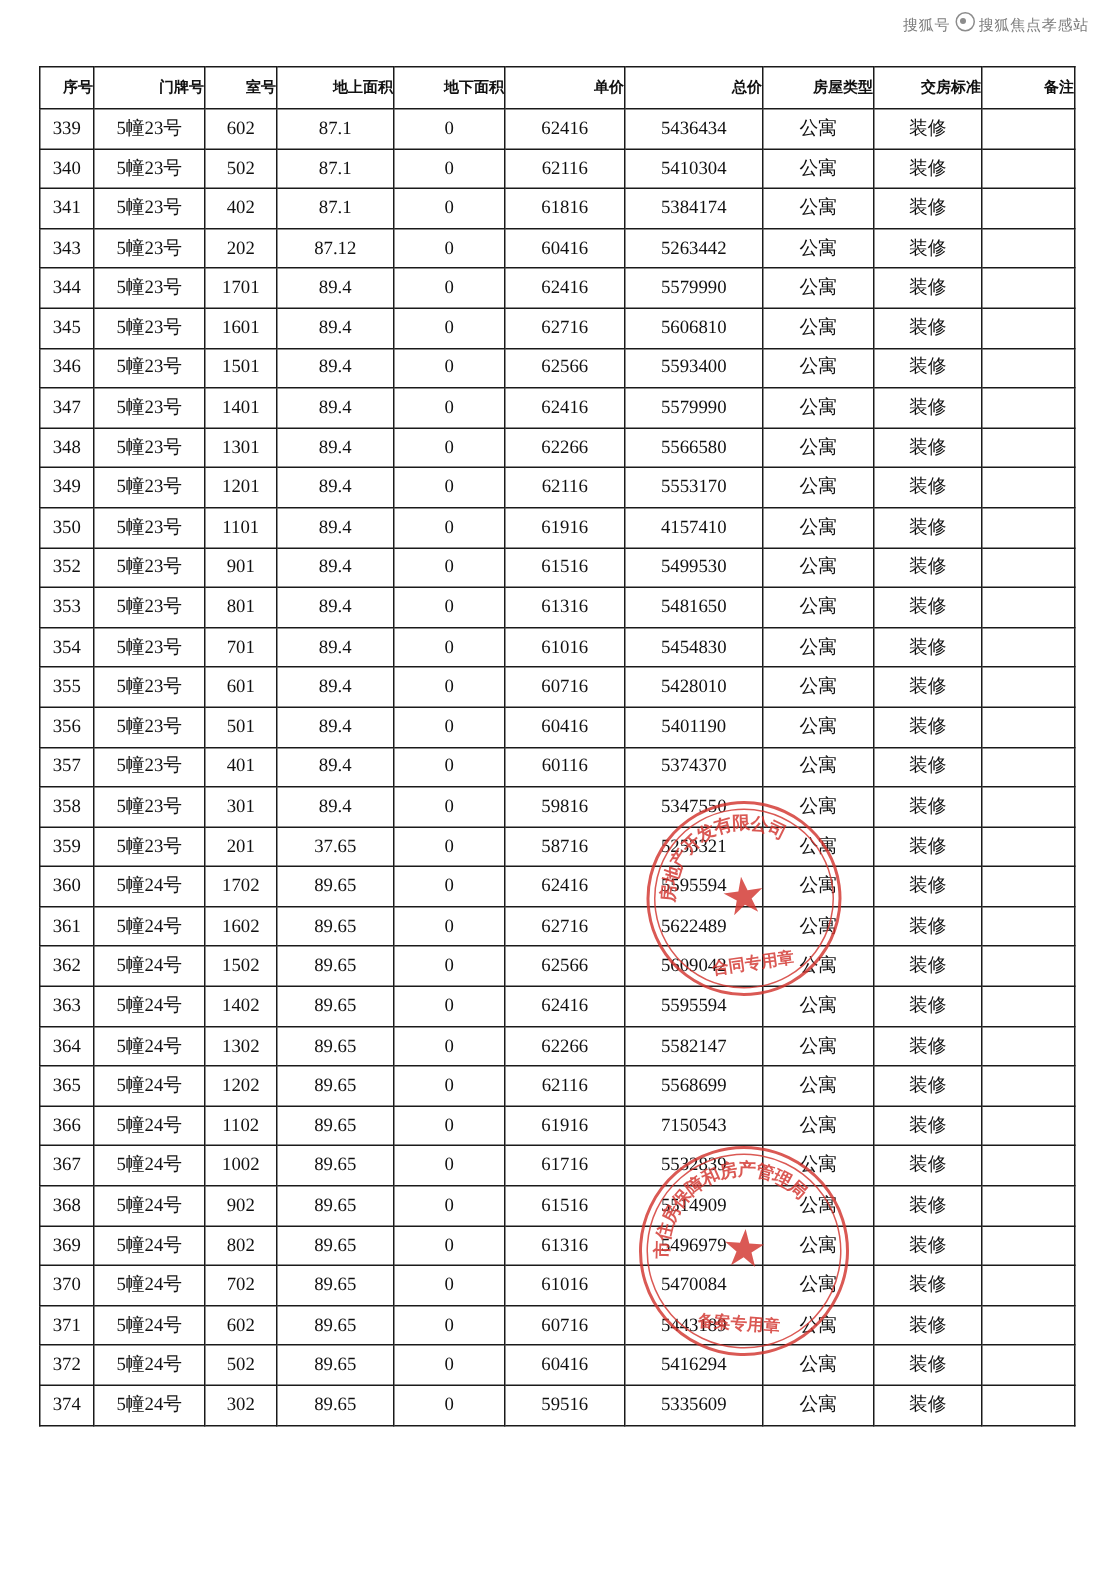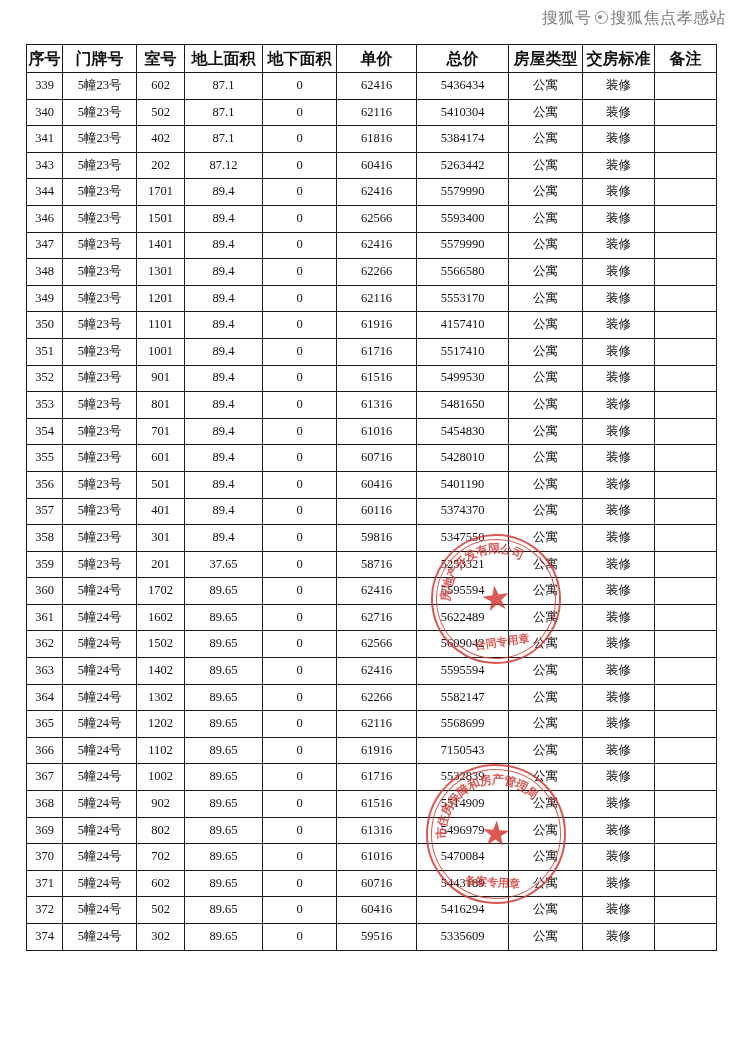--- a/index.html
+++ b/index.html
@@ -12,21 +12,21 @@
     height: 1046px;
     position: relative;
     font-family: "Liberation Serif", "DejaVu Serif", serif;
     color: #111;
     overflow: hidden;
   }
   #watermark {
     position: absolute;
     top: 8px;
     right: 14px;
-    font-size: 16px;
+    font-size: 10px;
     color: #7d7d7d;
     font-family: "Liberation Sans", sans-serif;
     letter-spacing: 0.5px;
     white-space: nowrap;
   }
   #watermark .wm-logo {
     display: inline-block;
     width: 11px;
     height: 11px;
     border-radius: 50%;
@@ -61,22 +61,23 @@
     vertical-align: middle;
     font-size: 12.5px;
     line-height: 1.1;
     padding: 0;
     height: 25.6px;
     white-space: nowrap;
     overflow: hidden;
   }
   table.reg thead th {
     font-weight: bold;
-    font-size: 16px;
+    font-size: 10px;
     height: 27px;
+    text-align: right;
   }
   
   col.c0 { width: 36px; }
   col.c1 { width: 74px; }
   col.c2 { width: 48px; }
   col.c3 { width: 78px; }
   col.c4 { width: 74px; }
   col.c5 { width: 80px; }
   col.c6 { width: 92px; }
   col.c7 { width: 74px; }
@@ -244,20 +245,32 @@
           <td class="num">1701</td>
           <td class="num">89.4</td>
           <td class="num">0</td>
           <td class="num">62416</td>
           <td class="num">5579990</td>
           <td class="num">公寓</td>
           <td class="num">装修</td>
           <td class="num"></td>
         </tr>
         <tr>
+          <td class="num">345</td>
+          <td class="addr">5幢23号</td>
+          <td class="num">1601</td>
+          <td class="num">89.4</td>
+          <td class="num">0</td>
+          <td class="num">62716</td>
+          <td class="num">5606810</td>
+          <td class="num">公寓</td>
+          <td class="num">装修</td>
+          <td class="num"></td>
+        </tr>
+        <tr>
           <td class="num">346</td>
           <td class="addr">5幢23号</td>
           <td class="num">1501</td>
           <td class="num">89.4</td>
           <td class="num">0</td>
           <td class="num">62566</td>
           <td class="num">5593400</td>
           <td class="num">公寓</td>
           <td class="num">装修</td>
           <td class="num"></td>
@@ -299,32 +312,20 @@
           <td class="num"></td>
         </tr>
         <tr>
           <td class="num">350</td>
           <td class="addr">5幢23号</td>
           <td class="num">1101</td>
           <td class="num">89.4</td>
           <td class="num">0</td>
           <td class="num">61916</td>
           <td class="num">4157410</td>
-          <td class="num">公寓</td>
-          <td class="num">装修</td>
-          <td class="num"></td>
-        </tr>
-        <tr>
-          <td class="num">351</td>
-          <td class="addr">5幢23号</td>
-          <td class="num">1001</td>
-          <td class="num">89.4</td>
-          <td class="num">0</td>
-          <td class="num">61716</td>
-          <td class="num">5517410</td>
           <td class="num">公寓</td>
           <td class="num">装修</td>
           <td class="num"></td>
         </tr>
         <tr>
           <td class="num">352</td>
           <td class="addr">5幢23号</td>
           <td class="num">901</td>
           <td class="num">89.4</td>
           <td class="num">0</td>

